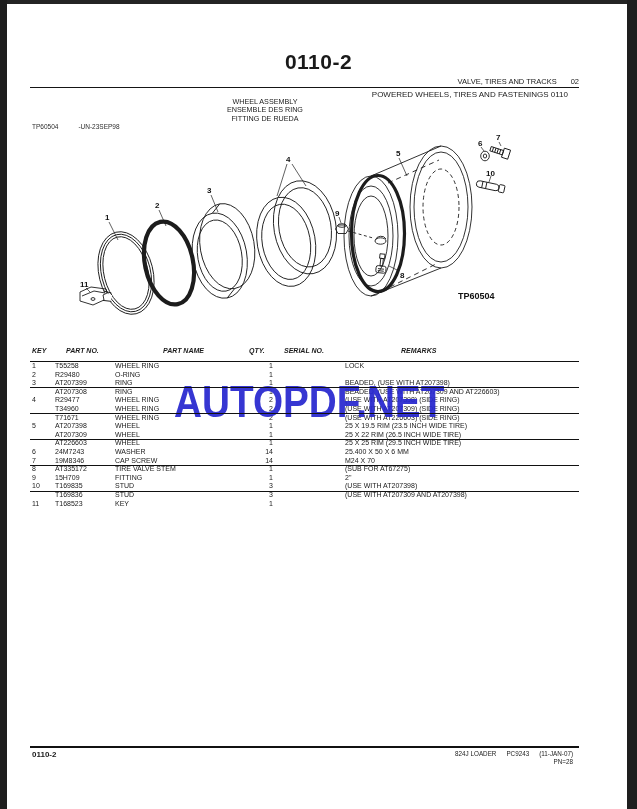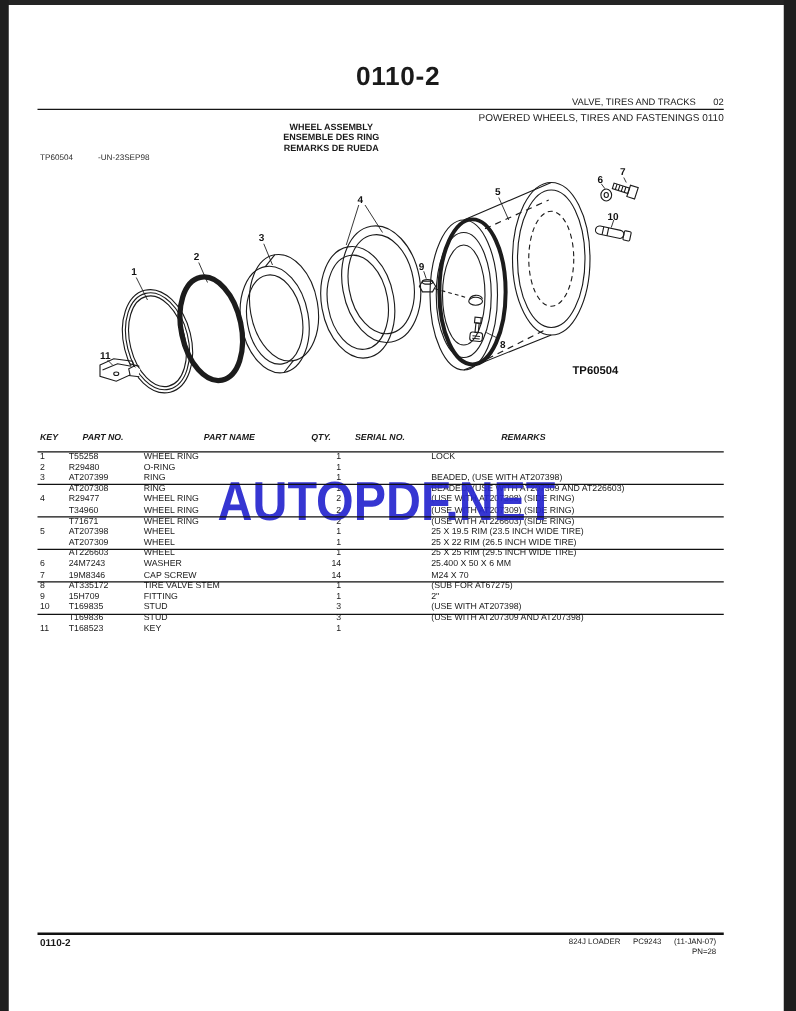--- a/index.html
+++ b/index.html
@@ -10,22 +10,22 @@
   .abs{position:absolute;}
   
   .b-top{left:0;top:0;width:637px;height:4px;background:#242424;}
   .b-left{left:0;top:0;width:7px;height:809px;background:#1e1e1e;}
   .b-right{right:0;top:0;width:10px;height:809px;background:#1e1e1e;}
   
   .title{left:0;top:50px;width:637px;text-align:center;font-size:21px;font-weight:bold;letter-spacing:.5px;}
   .hdr-r1{top:77px;right:58px;font-size:7.5px;white-space:nowrap;}
   .hdr-r1 .code{margin-left:14px;}
   .rule1{left:30px;top:87px;width:549px;height:1px;background:#151515;}
-  .hdr-r2{top:90px;right:58px;font-size:8px;white-space:nowrap;}
-  .tri{left:145px;top:98px;width:240px;text-align:center;font-size:7.2px;font-weight:bold;line-height:8.4px;}
+  .hdr-r2{top:90px;right:69px;font-size:8px;white-space:nowrap;}
+  .tri{left:145px;top:98px;width:240px;text-align:center;font-size:7.2px;font-weight:normal;line-height:8.4px;}
   .figref{left:32px;top:123px;font-size:6.5px;color:#2e2e2e;white-space:nowrap;}
   .figref .rev{margin-left:20px;}
   
   .diagram{left:30px;top:130px;}
   
   .watermark{
     left:174px;top:377px;font-size:44px;font-weight:bold;letter-spacing:0;
     transform:scaleX(.88);transform-origin:left top;opacity:.93;z-index:40;white-space:nowrap;
   }
   
@@ -56,21 +56,21 @@
 
 <div class="abs title">0110-2</div>
 <div class="abs hdr-r1">
   <span>VALVE, TIRES AND TRACKS</span><span class="code">02</span>
 </div>
 <div class="abs rule1"></div>
 <div class="abs hdr-r2">POWERED WHEELS, TIRES AND FASTENINGS 0110</div>
 <div class="abs tri">
   <div>WHEEL ASSEMBLY</div>
   <div>ENSEMBLE DES RING</div>
-  <div>REMARKS DE RUEDA</div>
+  <div>FITTING DE RUEDA</div>
 </div>
 <div class="abs figref">
   <span>TP60504</span><span class="rev">-UN-23SEP98</span>
 </div>
 
 <svg class="abs diagram" width="577" height="210" viewBox="0 0 577 210">
   <g stroke="#1c1c1c" fill="none" stroke-width="0.9">
 
     <g transform="rotate(-14 96 143)">
       <ellipse cx="96" cy="143" rx="27" ry="42"></ellipse>

